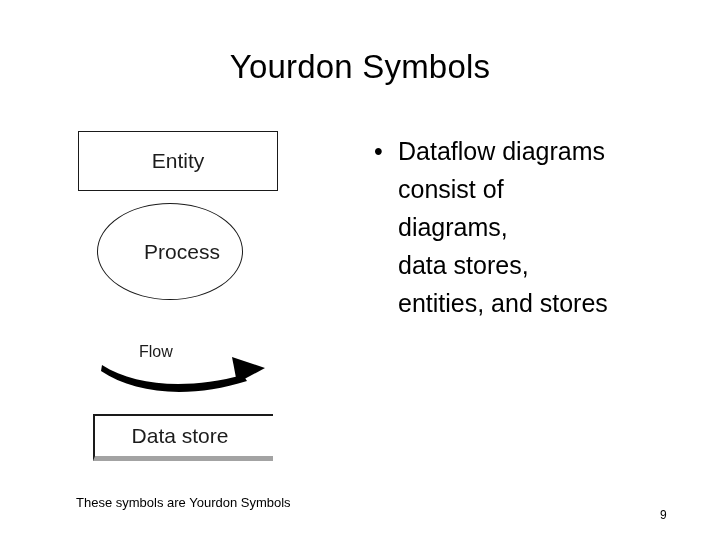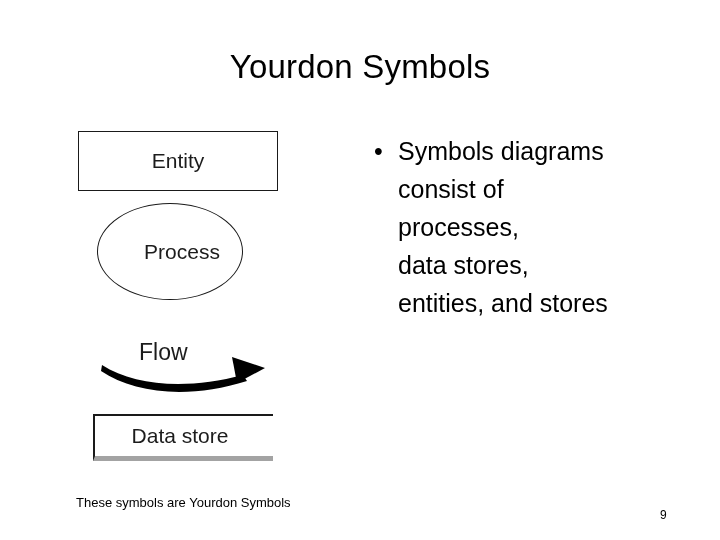--- a/index.html
+++ b/index.html
@@ -88,21 +88,21 @@
     justify-content: center;
     font-size: 21px;
     color: #1c1c1c;
   }
 
   
   #flow-label {
     position: absolute;
     left: 139px;
     top: 339px;
-    font-size: 23px;
+    font-size: 16px;
     line-height: 26px;
     color: #1c1c1c;
     white-space: nowrap;
   }
   #flow-arrow {
     position: absolute;
     left: 95px;
     top: 352px;
     width: 180px;
     height: 46px;
@@ -210,23 +210,23 @@
     </svg>
 
     <div id="datastore-symbol">
       <span class="shape-label">Data store</span>
     </div>
   </div>
 
   <div id="body-text">
     <div class="bullet-row">
       <span class="bullet-marker">•</span>
-      <div class="bullet-line">Symbols diagrams</div>
+      <div class="bullet-line">Dataflow diagrams</div>
       <div class="bullet-line">consist of</div>
-      <div class="bullet-line">processes,</div>
+      <div class="bullet-line">diagrams,</div>
       <div class="bullet-line">data stores,</div>
       <div class="bullet-line">entities, and stores</div>
     </div>
   </div>
 
   <div id="footer-note">These symbols are Yourdon Symbols</div>
   <div id="page-number">9</div>
 
 </div>
 

